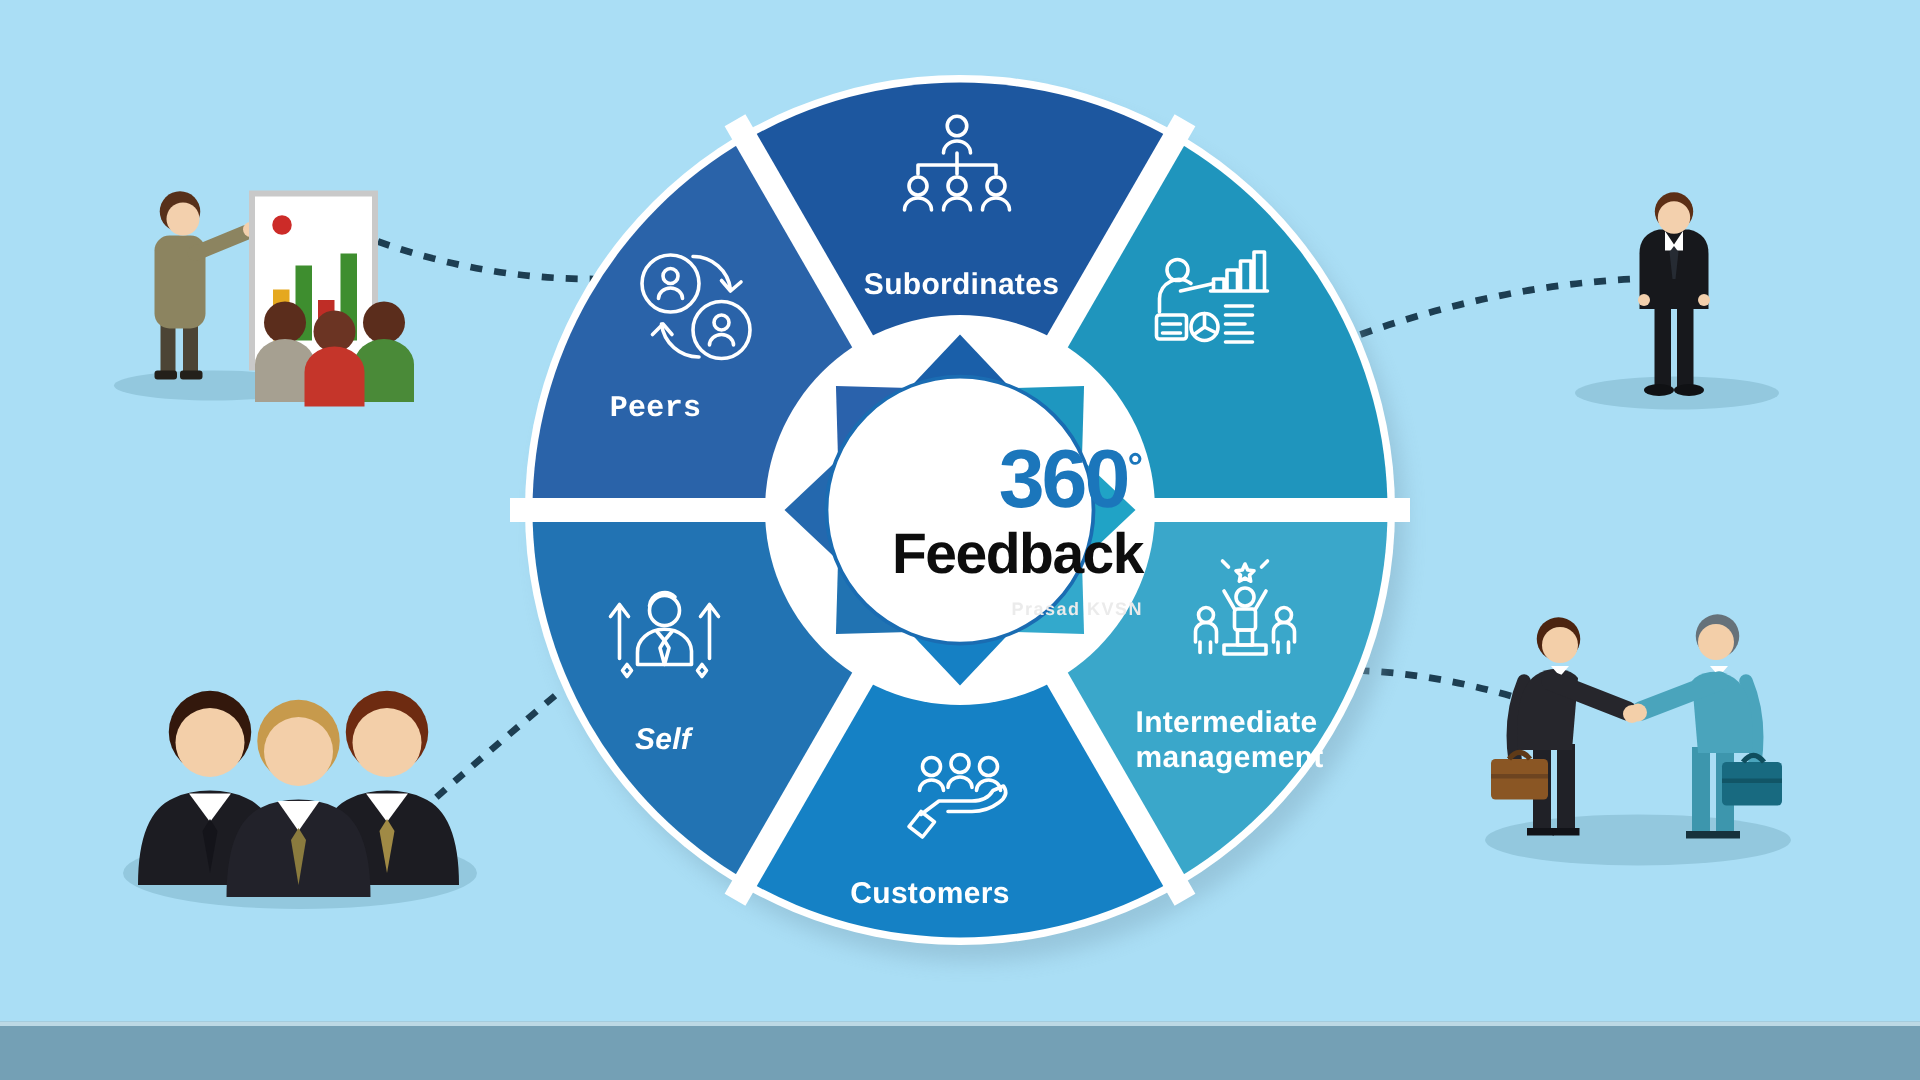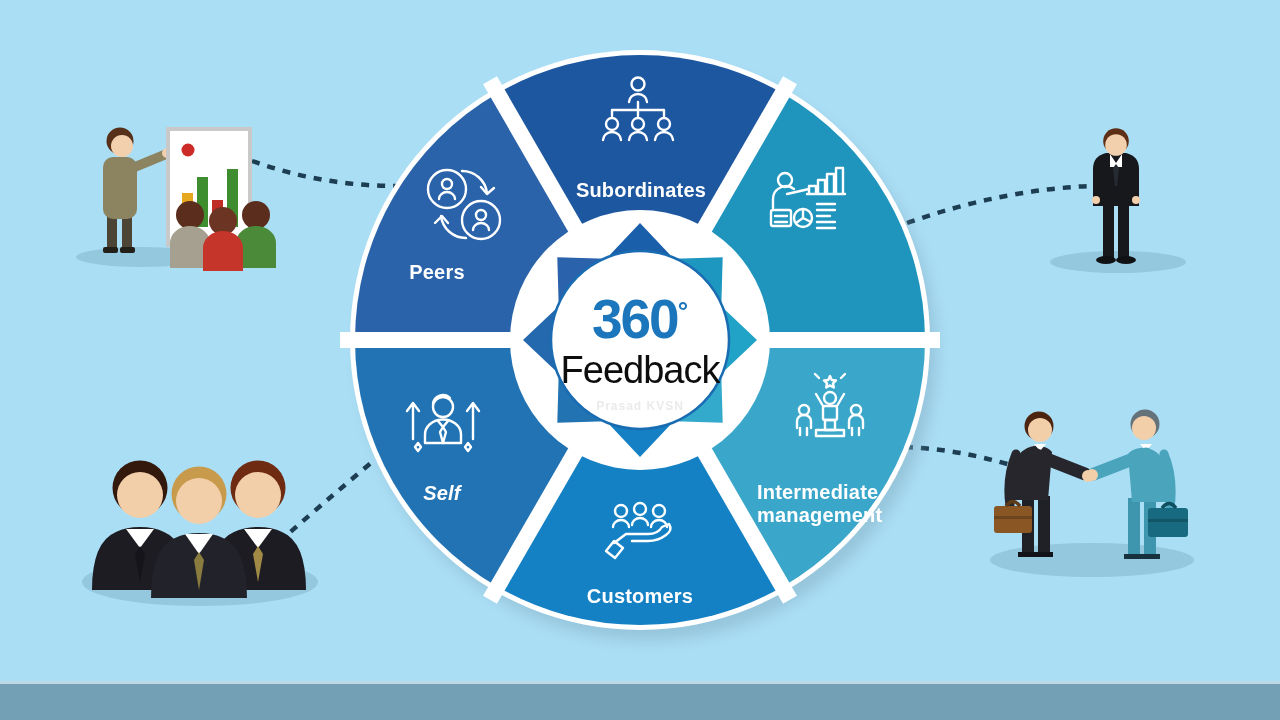--- a/index.html
+++ b/index.html
@@ -11,29 +11,29 @@
     position:absolute;left:0;top:681px;width:1280px;height:39px;
     background:#74a0b5;border-top:3px solid #bcd9e5;
   }
   svg.scene{position:absolute;left:0;top:0;}
   .lbl{
     position:absolute;color:#ffffff;font-weight:700;font-size:20px;
     letter-spacing:.2px;line-height:23px;
   }
   .lbl.center{text-align:center;}
   .center-text{
-    position:absolute;left:518px;top:292px;width:244px;text-align:center;
+    position:absolute;left:518px;top:292px;width:244px;text-align:right;
   }
   .num{
     font-size:55px;font-weight:800;color:#1b76bb;line-height:1;
     letter-spacing:-2px;
   }
   .num sup{font-size:26px;letter-spacing:0;vertical-align:18px;}
   .word{
-    font-size:38px;font-weight:400;color:#0d0d0d;letter-spacing:-1px;
+    font-size:38px;font-weight:700;color:#0d0d0d;letter-spacing:-1px;
     line-height:1.05;margin-top:4px;
   }
   .wm{font-size:12px;font-weight:600;color:#ebebeb;margin-top:8px;letter-spacing:1px;}
 </style>
 </head>
 <body>
 
 <div class="stage">
 
   <div class="footer-bar"></div>
@@ -268,30 +268,30 @@
           <path d="M-26,10 l12,-9 h22 q10,0 14,-7 l7,-3 q4,6 -3,11 q-8,6 -18,6 h-16"></path>
           <path d="M-26,8 l9,7 -8,10 -9,-7 z"></path>
         </g>
       </g>
     </g>
   </svg>
 
   <div class="lbl center" style="left:541px;top:147px;width:200px;margin-top:32px;">Subordinates</div>
 
 
-  <div class="lbl" style="left:757px;top:481px;">
+  <div class="lbl" style="left:757px;top:471px;">
     <span style="display:block">Intermediate</span>
     <span style="display:block">management</span>
   </div>
 
-  <div class="lbl center" style="left:540px;top:585px;width:200px;">Customers</div>
+  <div class="lbl center" style="left:520px;top:585px;width:200px;">Customers</div>
 
   <div class="lbl center" style="left:392px;top:482px;width:100px;font-style:italic;">Self</div>
 
-  <div class="lbl center" style="left:387px;top:261px;width:100px;">Peers</div>
+  <div class="lbl center" style="left:387px;top:261px;width:100px;font-family:Liberation Mono, monospace;">Peers</div>
 
   <div class="center-text">
     <div class="num"><span>360</span><sup>°</sup></div>
     <div class="word">Feedback</div>
     <div class="wm">Prasad KVSN</div>
   </div>
 
 </div>
 
 </body></html>

